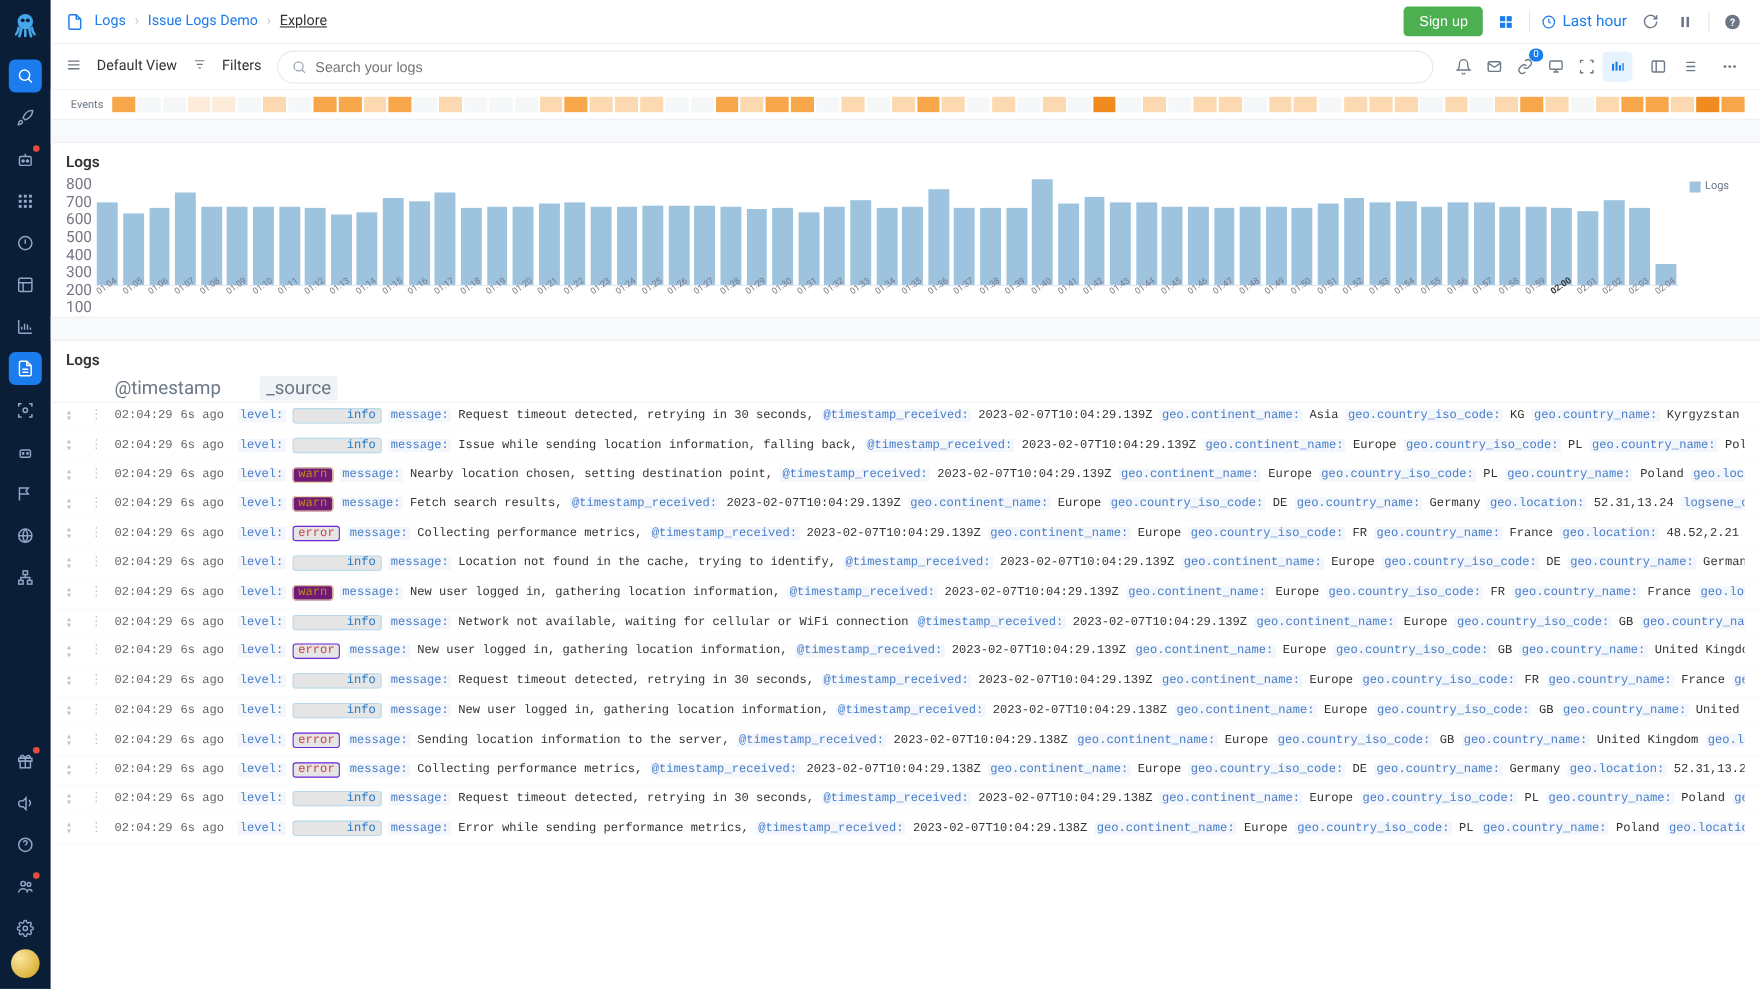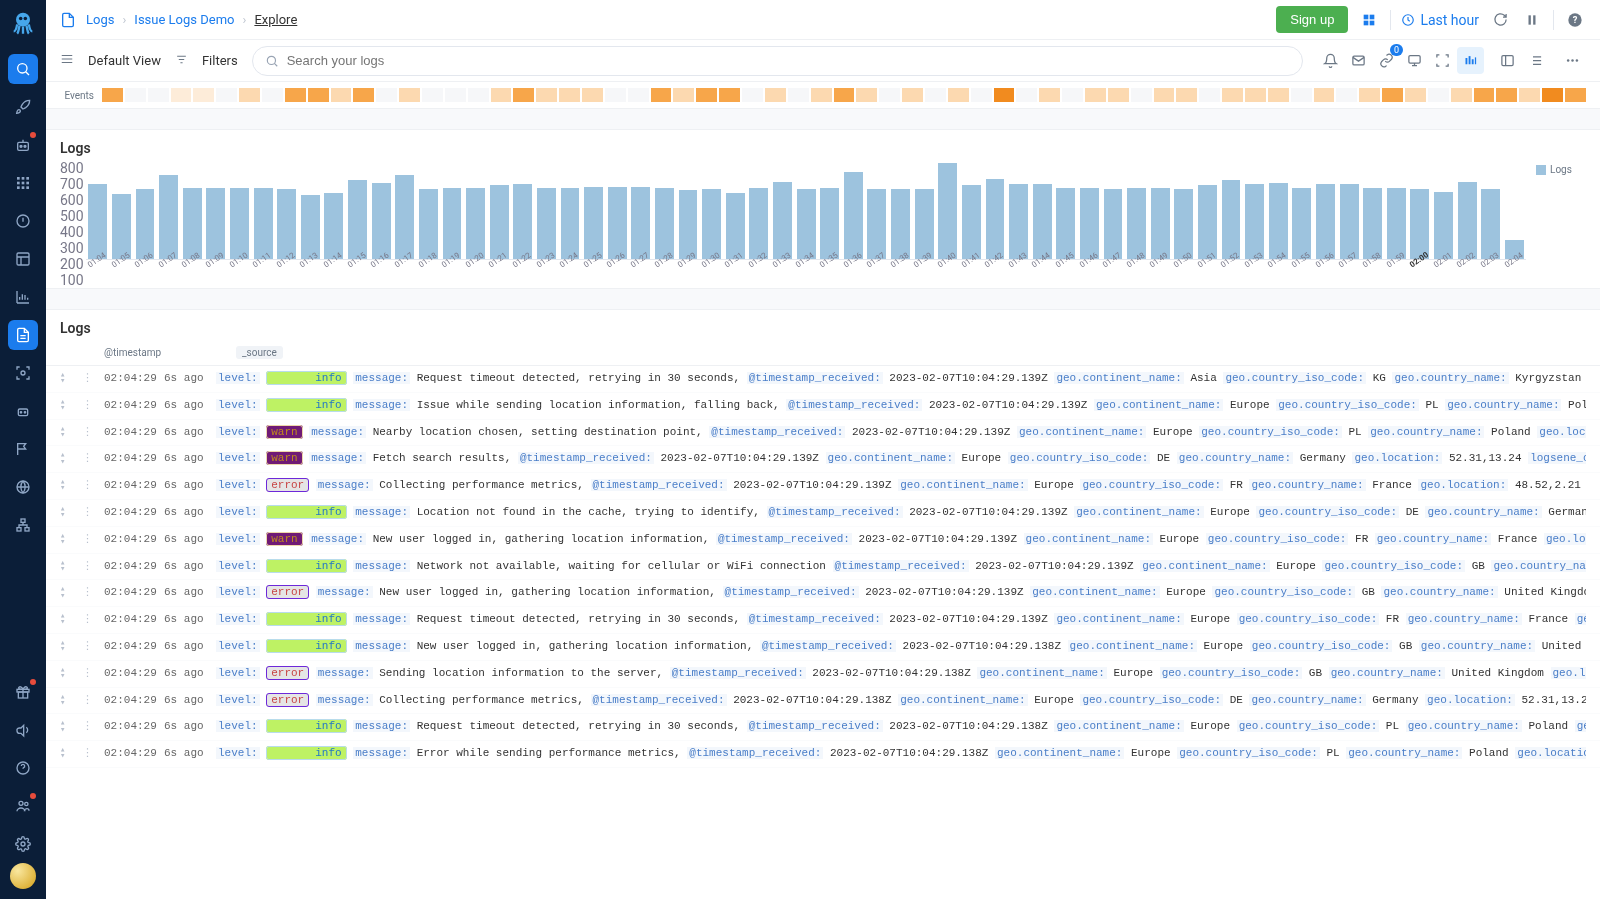--- a/index.html
+++ b/index.html
@@ -62,37 +62,37 @@
 .bar-col { flex: 1; display: flex; align-items: flex-end; justify-content: center; }
 .bar { width: 80%; background: #9dc3de; }
 .legend { width: 60px; font-size: 10px; color: #6b7785; padding-left: 10px; display:flex; align-items:center; gap:4px; margin-top:4px;}
 .legend-sw { width:10px; height:10px; background:#9dc3de; display:inline-block;}
 .xaxis-wrap { display: flex; margin-left: 0; }
 .xt-hold { flex:1; font-size:8px; color:#778; position:relative; height:22px; }
 .xt-hold span { position:absolute; left:0; top:0; transform:rotate(-35deg); transform-origin: left top; white-space: nowrap; }
 .xt-hold.bold span { font-weight: 700; color: #333; }
 
 
-.table-head { display: flex; padding: 0 14px; gap: 10px; border-bottom: 1px solid #eef0f3; font-size: 10px; color: #6b7785; align-items: center; height: 26px; }
+.table-head { display: flex; padding: 0 14px; gap: 10px; border-bottom: 1px solid #eef0f3; font-size: 17px; color: #6b7785; align-items: center; height: 26px; }
 .col-exp { width: 12px; }
 .col-menu { width: 12px; }
 .col-ts { width: 70px; }
 .col-src { }
 .th-pill { background: #f0f3f7; padding: 1px 6px; border-radius: 3px; }
 
 .log-rows { overflow-y: auto; flex: 1; }
 .log-row { display: flex; padding: 3px 14px; gap: 10px; align-items: flex-start; font-family: "Courier New", Consolas, monospace; font-size: 11px; border-bottom: 1px solid #fafbfc; white-space: nowrap; line-height: 1.8; }
 .log-row .exp { width: 12px; color: #b8c0cd; cursor: pointer; display:flex; flex-direction:column; line-height:0.7; font-size:9px; padding-top:3px;}
 .log-row .rowmenu { width: 12px; color: #b8c0cd; cursor: pointer; }
 .log-row .ts { width: 50px; color: #666; }
 .log-row .ago { width: 42px; color: #666; }
 .log-row .src { flex: 1; overflow: hidden; text-overflow: clip; }
 .kv-key { color: #4a7ec8; background:#f3f7fc; padding:0 2px;}
 .lvl { padding: 0 4px; border-radius: 3px; }
-.lvl.info { background: #bef264; color: #2378c5; border: 1px solid #b8dceb; padding-left: 48px;}
+.lvl.info { background: #e5e5e5; color: #2378c5; border: 1px solid #b8dceb; padding-left: 48px;}
 .lvl.warn { background: #701a75; color: #c08a1e; border: 1px solid #eed8a9;}
 .lvl.error { background: #e5e5e5; color: #c84545; border: 1px solid #6d28d9;}
 .msg-txt{ color:#333;}
 </style>
 </head>
 <body>
 
 <div class="app">
 
   <div class="sidebar">

